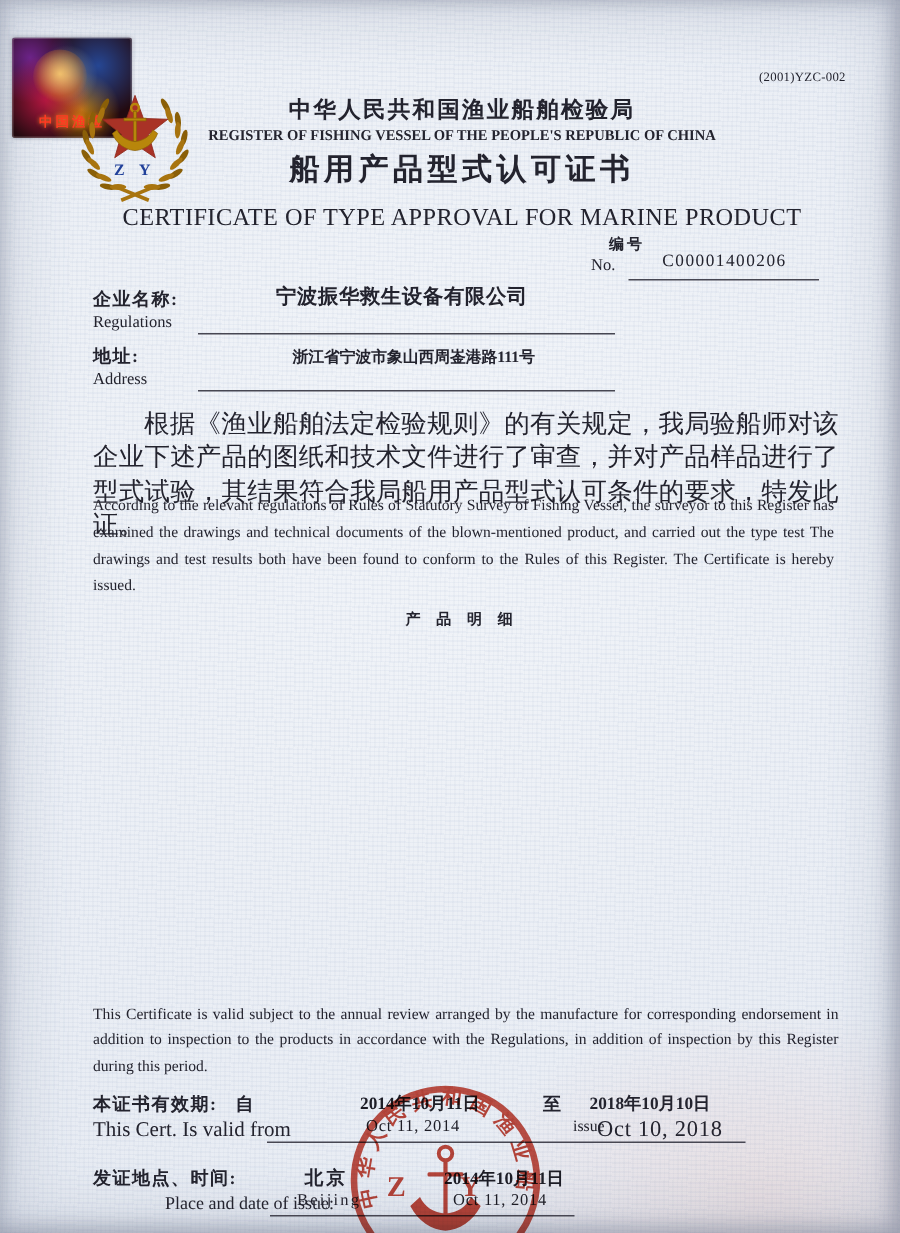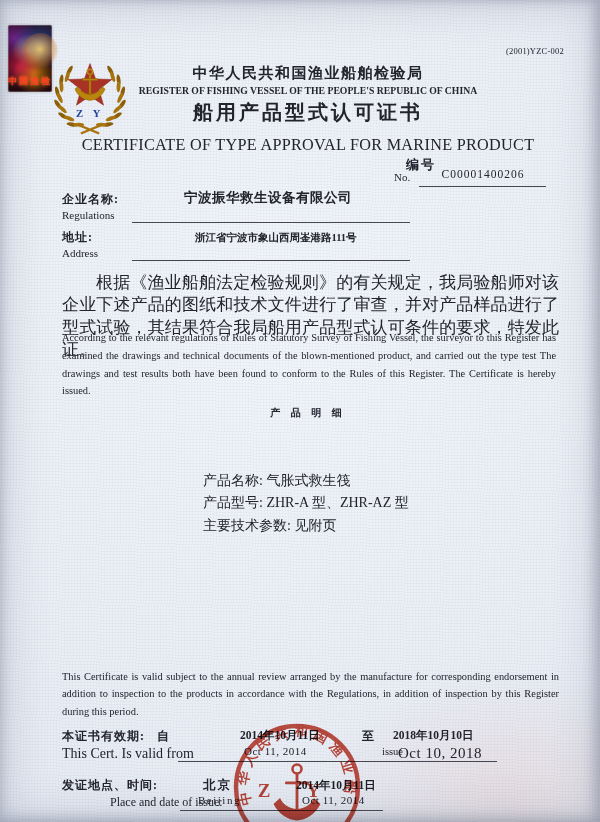--- a/index.html
+++ b/index.html
@@ -14,21 +14,21 @@
     box-shadow: inset 0 0 46px rgba(105,115,140,.32), inset -7px 0 12px rgba(115,120,140,.30),
                 inset 0 -6px 12px rgba(115,120,140,.18), inset 4px 0 10px rgba(170,178,195,.25);}
   .abs{position:absolute;}
   .ctr{left:62px;width:492px;text-align:center;}
   .rule{position:absolute;height:1px;background:#474752;}
   .bold{font-weight:bold;}
   .just{text-align:justify;}
   .zh-label{font-weight:bold;font-size:12px;letter-spacing:1px;}
   .en-label{font-size:11px;}
   
-  #holo{left:8px;top:25px;width:44px;height:67px;border-radius:2px;
+  #holo{left:8px;top:25px;width:80px;height:67px;border-radius:2px;
     background:
       radial-gradient(circle at 28% 62%, rgba(255,30,90,.65), rgba(255,30,90,0) 42%),
       radial-gradient(circle at 72% 28%, rgba(40,120,255,.55), rgba(40,120,255,0) 46%),
       radial-gradient(circle at 58% 72%, rgba(255,170,0,.70), rgba(255,170,0,0) 38%),
       radial-gradient(circle at 46% 38%, rgba(255,230,130,.60), rgba(255,230,130,0) 34%),
       radial-gradient(circle at 15% 20%, rgba(180,60,255,.5), rgba(180,60,255,0) 35%),
       #230a10;
     box-shadow:inset 0 0 0 1px rgba(255,255,255,.22), 0 0 3px rgba(60,60,80,.35);}
   #holo .holo-label{position:absolute;left:0;right:0;bottom:4px;text-align:center;
     color:#ff3a22;font-size:9px;font-weight:bold;letter-spacing:2px;
@@ -88,45 +88,40 @@
       <path d="M50,41.5 C44,41 39,37.5 37,33 L33.6,35.6 C36.4,43 43,47.5 50,48 C57,47.5 63.6,43 66.4,35.6 L63,33 C61,37.5 56,41 50,41.5 Z"></path>
     </g>
     <text x="50" y="66" text-anchor="middle" font-size="11.5" font-weight="bold" letter-spacing="4" fill="#21409a" font-family="Liberation Serif, DejaVu Serif, serif">Z Y</text>
   </svg>
 
   <div class="abs ctr" style="top:64px;font-size:15px;font-weight:600;letter-spacing:1.5px;">中华人民共和国渔业船舶检验局</div>
   <div class="abs ctr bold" style="top:85px;font-size:10px;transform:scaleX(.97);">REGISTER OF FISHING VESSEL OF THE PEOPLE'S REPUBLIC OF CHINA</div>
   <div class="abs ctr" style="top:99px;font-size:20px;font-weight:700;letter-spacing:3px;">船用产品型式认可证书</div>
   <div class="abs ctr" style="top:136px;font-size:16.2px;letter-spacing:.3px;">CERTIFICATE OF TYPE APPROVAL FOR MARINE PRODUCT</div>
 
-  <div class="abs" style="left:406px;top:156px;font-size:13px;font-weight:bold;letter-spacing:2px;">编号</div>
+  <div class="abs" style="left:406px;top:156px;font-size:10px;font-weight:bold;letter-spacing:2px;">编号</div>
   <div class="abs" style="left:394px;top:171px;font-size:11px;">No.</div>
   <div class="abs" style="left:420px;top:168px;width:126px;text-align:center;font-size:11.5px;letter-spacing:1px;">C00001400206</div>
   <div class="rule" style="left:419px;top:186px;width:127px;"></div>
 
   <div class="abs zh-label" style="left:62px;top:191px;">企业名称:</div>
   <div class="abs" style="left:184px;top:189px;font-size:13.5px;font-weight:600;letter-spacing:.5px;">宁波振华救生设备有限公司</div>
   <div class="abs en-label" style="left:62px;top:209px;">Regulations</div>
   <div class="rule" style="left:132px;top:222px;width:278px;"></div>
 
   <div class="abs zh-label" style="left:62px;top:229px;">地址:</div>
   <div class="abs" style="left:195px;top:231px;font-size:10.5px;font-weight:600;">浙江省宁波市象山西周崟港路111号</div>
   <div class="abs en-label" style="left:62px;top:247px;">Address</div>
   <div class="rule" style="left:132px;top:260px;width:278px;"></div>
 
   <div class="abs just" style="left:62px;top:272px;width:497px;font-size:17px;line-height:22.3px;text-indent:2em;">根据《渔业船舶法定检验规则》的有关规定，我局验船师对该企业下述产品的图纸和技术文件进行了审查，并对产品样品进行了型式试验，其结果符合我局船用产品型式认可条件的要求，特发此证。</div>
   <div class="abs just" style="left:62px;top:329px;width:494px;font-size:10.4px;line-height:17.8px;">According to the relevant regulations of Rules of Statutory Survey of Fishing Vessel, the surveyor to this Register has examined the drawings and technical documents of the blown-mentioned product, and carried out the type test The drawings and test results both have been found to conform to the Rules of this Register. The Certificate is hereby issued.</div>
 
   <div class="abs ctr bold" style="top:406px;font-size:10px;letter-spacing:4px;">产 品 明 细</div>
 
-  <div class="abs" style="left:203px;top:470px;font-size:14px;line-height:22.3px;">
-    <div><span>产品名称:</span> <span>气胀式救生筏</span></div>
-    <div><span>产品型号:</span> <span>ZHR-A 型、ZHR-AZ 型</span></div>
-    <div><span>主要技术参数:</span> <span>见附页</span></div>
-  </div>
 
   <div class="abs just" style="left:62px;top:668px;width:497px;font-size:10.4px;line-height:17.4px;">This Certificate is valid subject to the annual review arranged by the manufacture for corresponding endorsement in addition to inspection to the products in accordance with the Regulations, in addition of inspection by this Register during this period.</div>
 
   <div class="abs zh-label" style="left:62px;top:728px;">本证书有效期:</div>
   <div class="abs" style="left:157px;top:728px;font-size:12px;font-weight:bold;">自</div>
   <div class="abs underseal" style="left:216px;top:728px;font-size:11.5px;font-weight:600;">2014年10月11日</div>
   <div class="abs" style="left:362px;top:728px;font-size:12px;font-weight:bold;">至</div>
   <div class="abs" style="left:393px;top:728px;font-size:11.5px;font-weight:600;">2018年10月10日</div>
 
   <div class="abs" style="left:62px;top:746px;font-size:14px;">This Cert. Is valid from</div>

